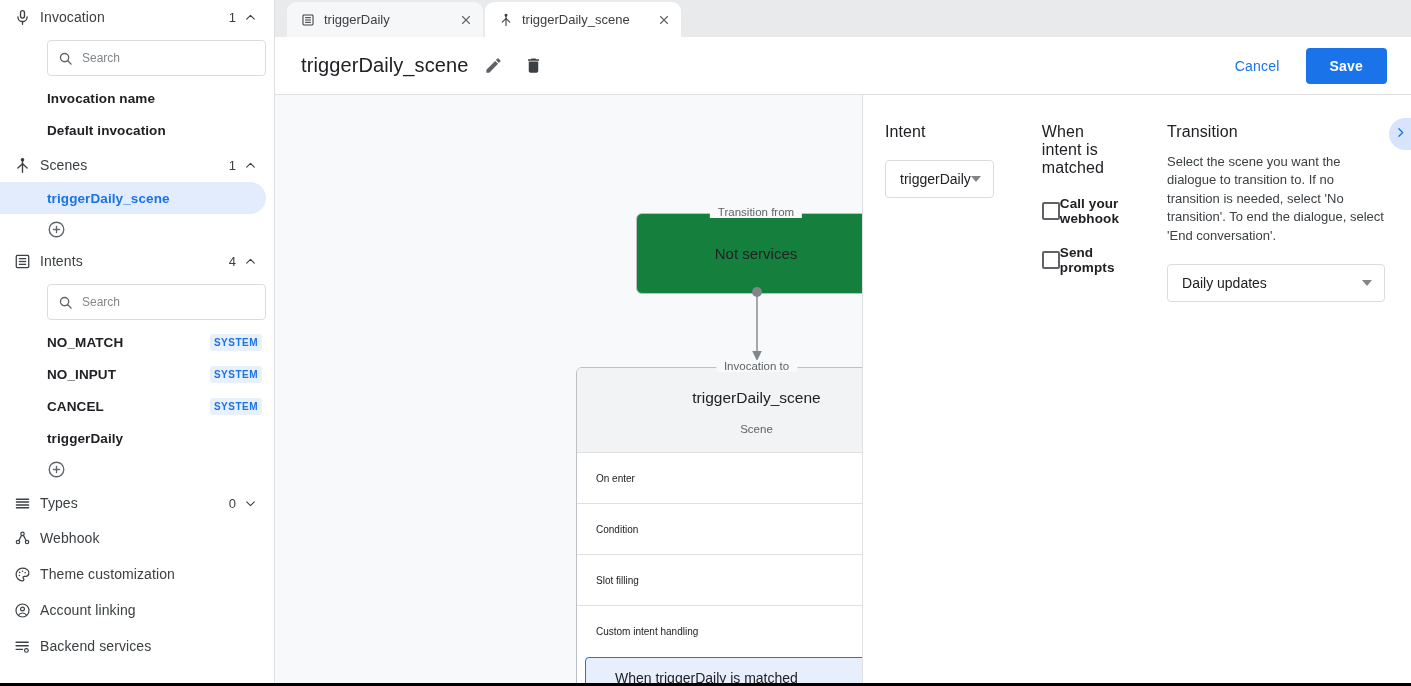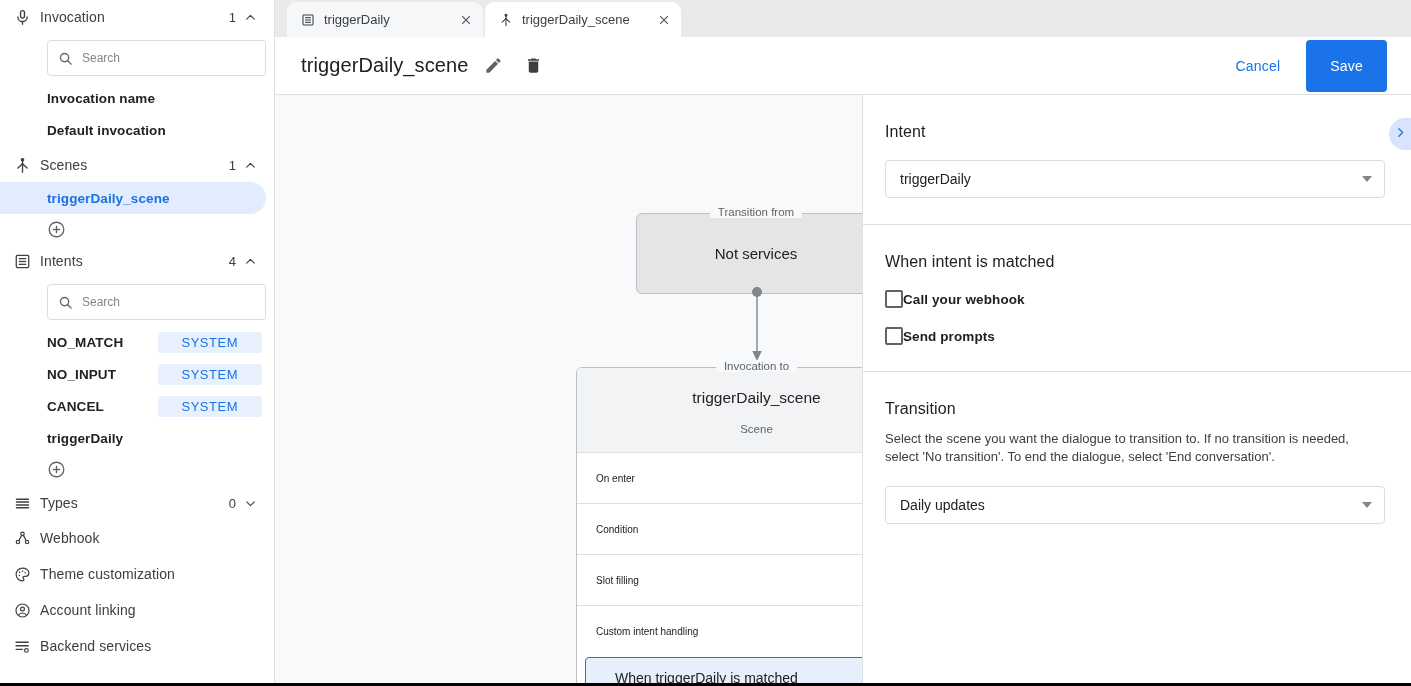--- a/index.html
+++ b/index.html
@@ -44,22 +44,22 @@
     font-size: 13.5px; font-weight: 700; color: #202124;
     letter-spacing: .1px;
   }
   .leaf.selected {
     background: #e3ecfd; border-radius: 0 16px 16px 0;
     margin-right: 8px; color: #1a73e8;
   }
   .leaf .grow { flex: 1; }
   .badge {
     background: #e8f0fe; color: #1a73e8;
-    font-size: 13px; font-weight: 400; letter-spacing: .5px;
-    padding: 3px 24px; border-radius: 3px;
+    font-size: 10px; font-weight: 700; letter-spacing: .5px;
+    padding: 3px 4px; border-radius: 3px;
   }
   .plus-row { height: 30px; display: flex; align-items: center; padding-left: 47px; }
   .plus-circle { color: #5f6368; display: flex; }
 
   
   .main { flex: 1; display: flex; flex-direction: column; min-width: 0; position: relative; background:#fff; }
 
   .tabbar {
     height: 37px; background: #e9eaec; display: flex; align-items: flex-end;
     padding-left: 12px; gap: 2px; position: relative; flex: 0 0 37px;
@@ -83,36 +83,36 @@
   .header .title { font-size: 20px; color: #202124; letter-spacing: .1px; }
   .header .hicon { margin-left: 16px; color: #5f6368; display:flex; cursor:pointer; }
   .header .hicon.trash { margin-left: 21px; }
   .header .spacer { flex: 1; }
   .btn-cancel {
     color: #1a73e8; font-size: 14px; font-weight: 500;
     padding: 8px 12px; border-radius: 4px; background: transparent; border: none;
     cursor: pointer; letter-spacing:.2px;
   }
   .btn-save {
-    background: #1a73e8; color: #fff; font-size: 14px; font-weight: 400;
-    border: none; border-radius: 4px; padding: 0 24px; height: 52px;
+    background: #1a73e8; color: #fff; font-size: 14px; font-weight: 700;
+    border: none; border-radius: 4px; padding: 0 24px; height: 36px;
     margin-left: 14px; cursor: pointer; letter-spacing:.2px;
   }
 
   .body { flex: 1; display: flex; min-height: 0; position: relative; }
 
   
   .canvas {
     flex: 1; background: #f8f9fa; position: relative; overflow: hidden;
     min-width: 0;
   }
 
   .fieldset {
     position: absolute; border: 1px solid #bdc1c6; border-radius: 6px;
-    background: #e5e5e5;
+    background: #15803d;
   }
   .fieldset > .legend {
     position: absolute; top: -8px; left: 50%; transform: translateX(-50%);
     background: #f8f9fa; padding: 0 8px; font-size: 11.5px; color: #5f6368;
     white-space: nowrap;
   }
 
   
   #node-from { left: 361px; top: 118px; width: 240px; height: 81px; }
   #node-from .ntext {
@@ -152,21 +152,21 @@
     margin: 0 9px 12px 8px; height: 41px;
     background: #e8effc; border: 1px solid #1a73e8; border-radius: 4px;
     display: flex; align-items: center; padding-left: 29px;
     font-size: 14px; color: #202124; position: relative;
   }
 
   
   .panel {
     width: 549px; flex: 0 0 549px; background: #fff;
     border-left: 1px solid #e0e0e0; position: relative;
-    display: flex; flex-direction: column;
+    display: flex; flex-direction: row;
   }
   .panel-sec { padding: 28px 26px 26px 22px; border-bottom: 1px solid #e0e0e0; }
   .panel-sec:last-child { border-bottom: none; }
   .panel-h { font-size: 16px; color: #202124; letter-spacing:.1px; }
   .panel-desc { font-size: 13px; color: #3c4043; line-height: 1.42; margin-top: 12px; max-width: 500px;}
   .select {
     margin-top: 19px; height: 38px; border: 1px solid #dadce0; border-radius: 4px;
     display: flex; align-items: center; padding: 0 12px 0 14px;
     font-size: 14px; color: #202124; background: #fff; cursor: pointer;
   }

